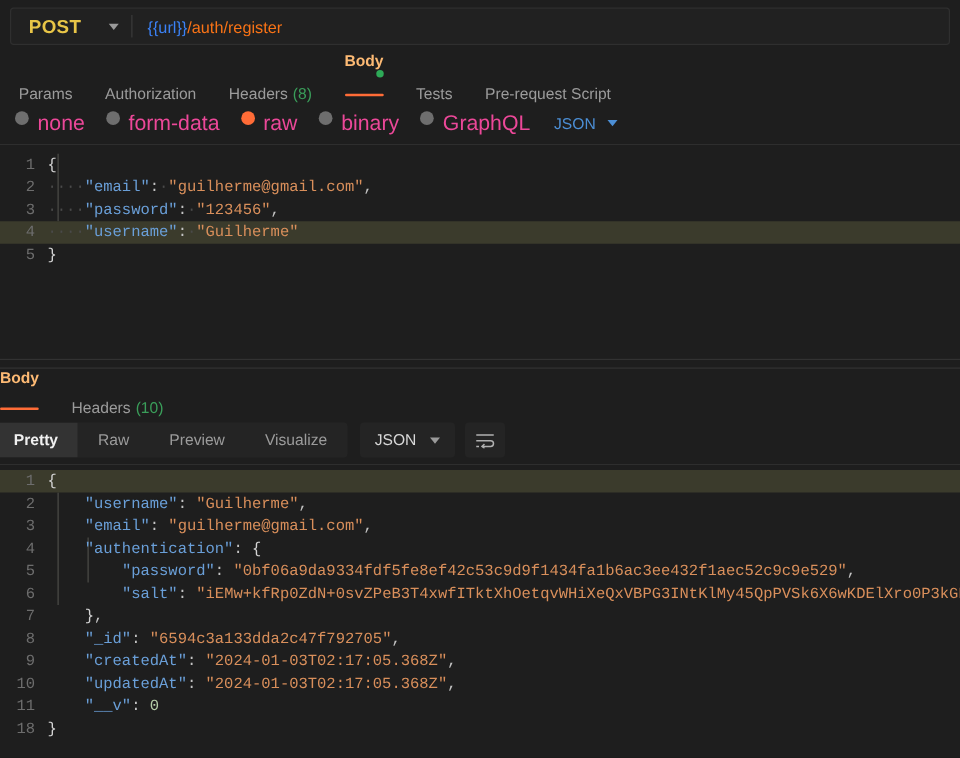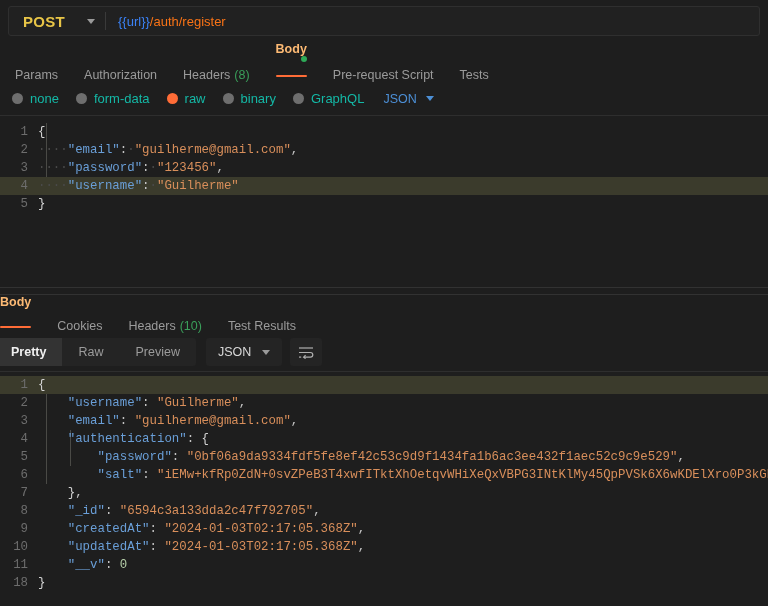--- a/index.html
+++ b/index.html
@@ -124,24 +124,23 @@
   .body-type-row {
     height: 33px;
     flex: 0 0 33px;
     display: flex;
     align-items: center;
     padding-left: 12px;
     box-sizing: border-box;
   }
   .radio-item {
     display: flex;
-    align-items: center;
     margin-right: 17px;
-    font-size: 13px;
-    color: #14b8a6;
+    font-size: 17px;
+    color: #ec4899;
     cursor: pointer;
     white-space: nowrap;
   }
   .radio-dot {
     width: 11px; height: 11px;
     border-radius: 50%;
     background: #6e6e6e;
     margin-right: 7px;
     flex: 0 0 11px;
   }
@@ -339,24 +338,24 @@
       <div class="tab">
         <span>Headers</span>
         <span class="count">(8)</span>
       </div>
       <div class="tab active">
         <span>Body</span>
         <span class="dot"></span>
         <span class="underline"></span>
       </div>
       <div class="tab">
+        <span>Tests</span>
+      </div>
+      <div class="tab">
         <span>Pre-request Script</span>
-      </div>
-      <div class="tab">
-        <span>Tests</span>
       </div>
     </div>
 
   <div class="body-type-row">
     <div id="body-types" style="display:flex;align-items:center;">
         <div class="radio-item">
           <span class="radio-dot"></span>
           <span>none</span>
         </div>
         <div class="radio-item">
@@ -398,36 +397,31 @@
     <div class="rule-a"></div>
     <div class="rule-b"></div>
   </div>
 
   <div class="resp-tabs" id="resp-tabs">
       <div class="tab active">
         <span>Body</span>
         <span class="underline"></span>
       </div>
       <div class="tab">
-        <span>Cookies</span>
-      </div>
-      <div class="tab">
         <span>Headers</span>
         <span class="count">(10)</span>
-      </div>
-      <div class="tab">
-        <span>Test Results</span>
       </div>
     </div>
 
   <div class="resp-toolbar">
     <div class="seg-group" id="view-modes">
         <div class="seg active">Pretty</div>
         <div class="seg">Raw</div>
         <div class="seg">Preview</div>
+        <div class="seg">Visualize</div>
       </div>
     <div class="lang-box">
       <span>JSON</span>
       <span class="chev"></span>
     </div>
     <div class="wrap-btn">
       <svg width="16" height="13" viewBox="0 0 16 13">
         <line x1="1" y1="2" x2="15" y2="2" stroke="#b0b0b0" stroke-width="1.2"></line>
         <path d="M1 6.5 H12.5 a2.3 2.3 0 0 1 0 4.6 H6" fill="none" stroke="#b0b0b0" stroke-width="1.2"></path>
         <path d="M7.6 9.3 L5.6 11.1 L7.6 12.6" fill="none" stroke="#b0b0b0" stroke-width="1.2"></path>

